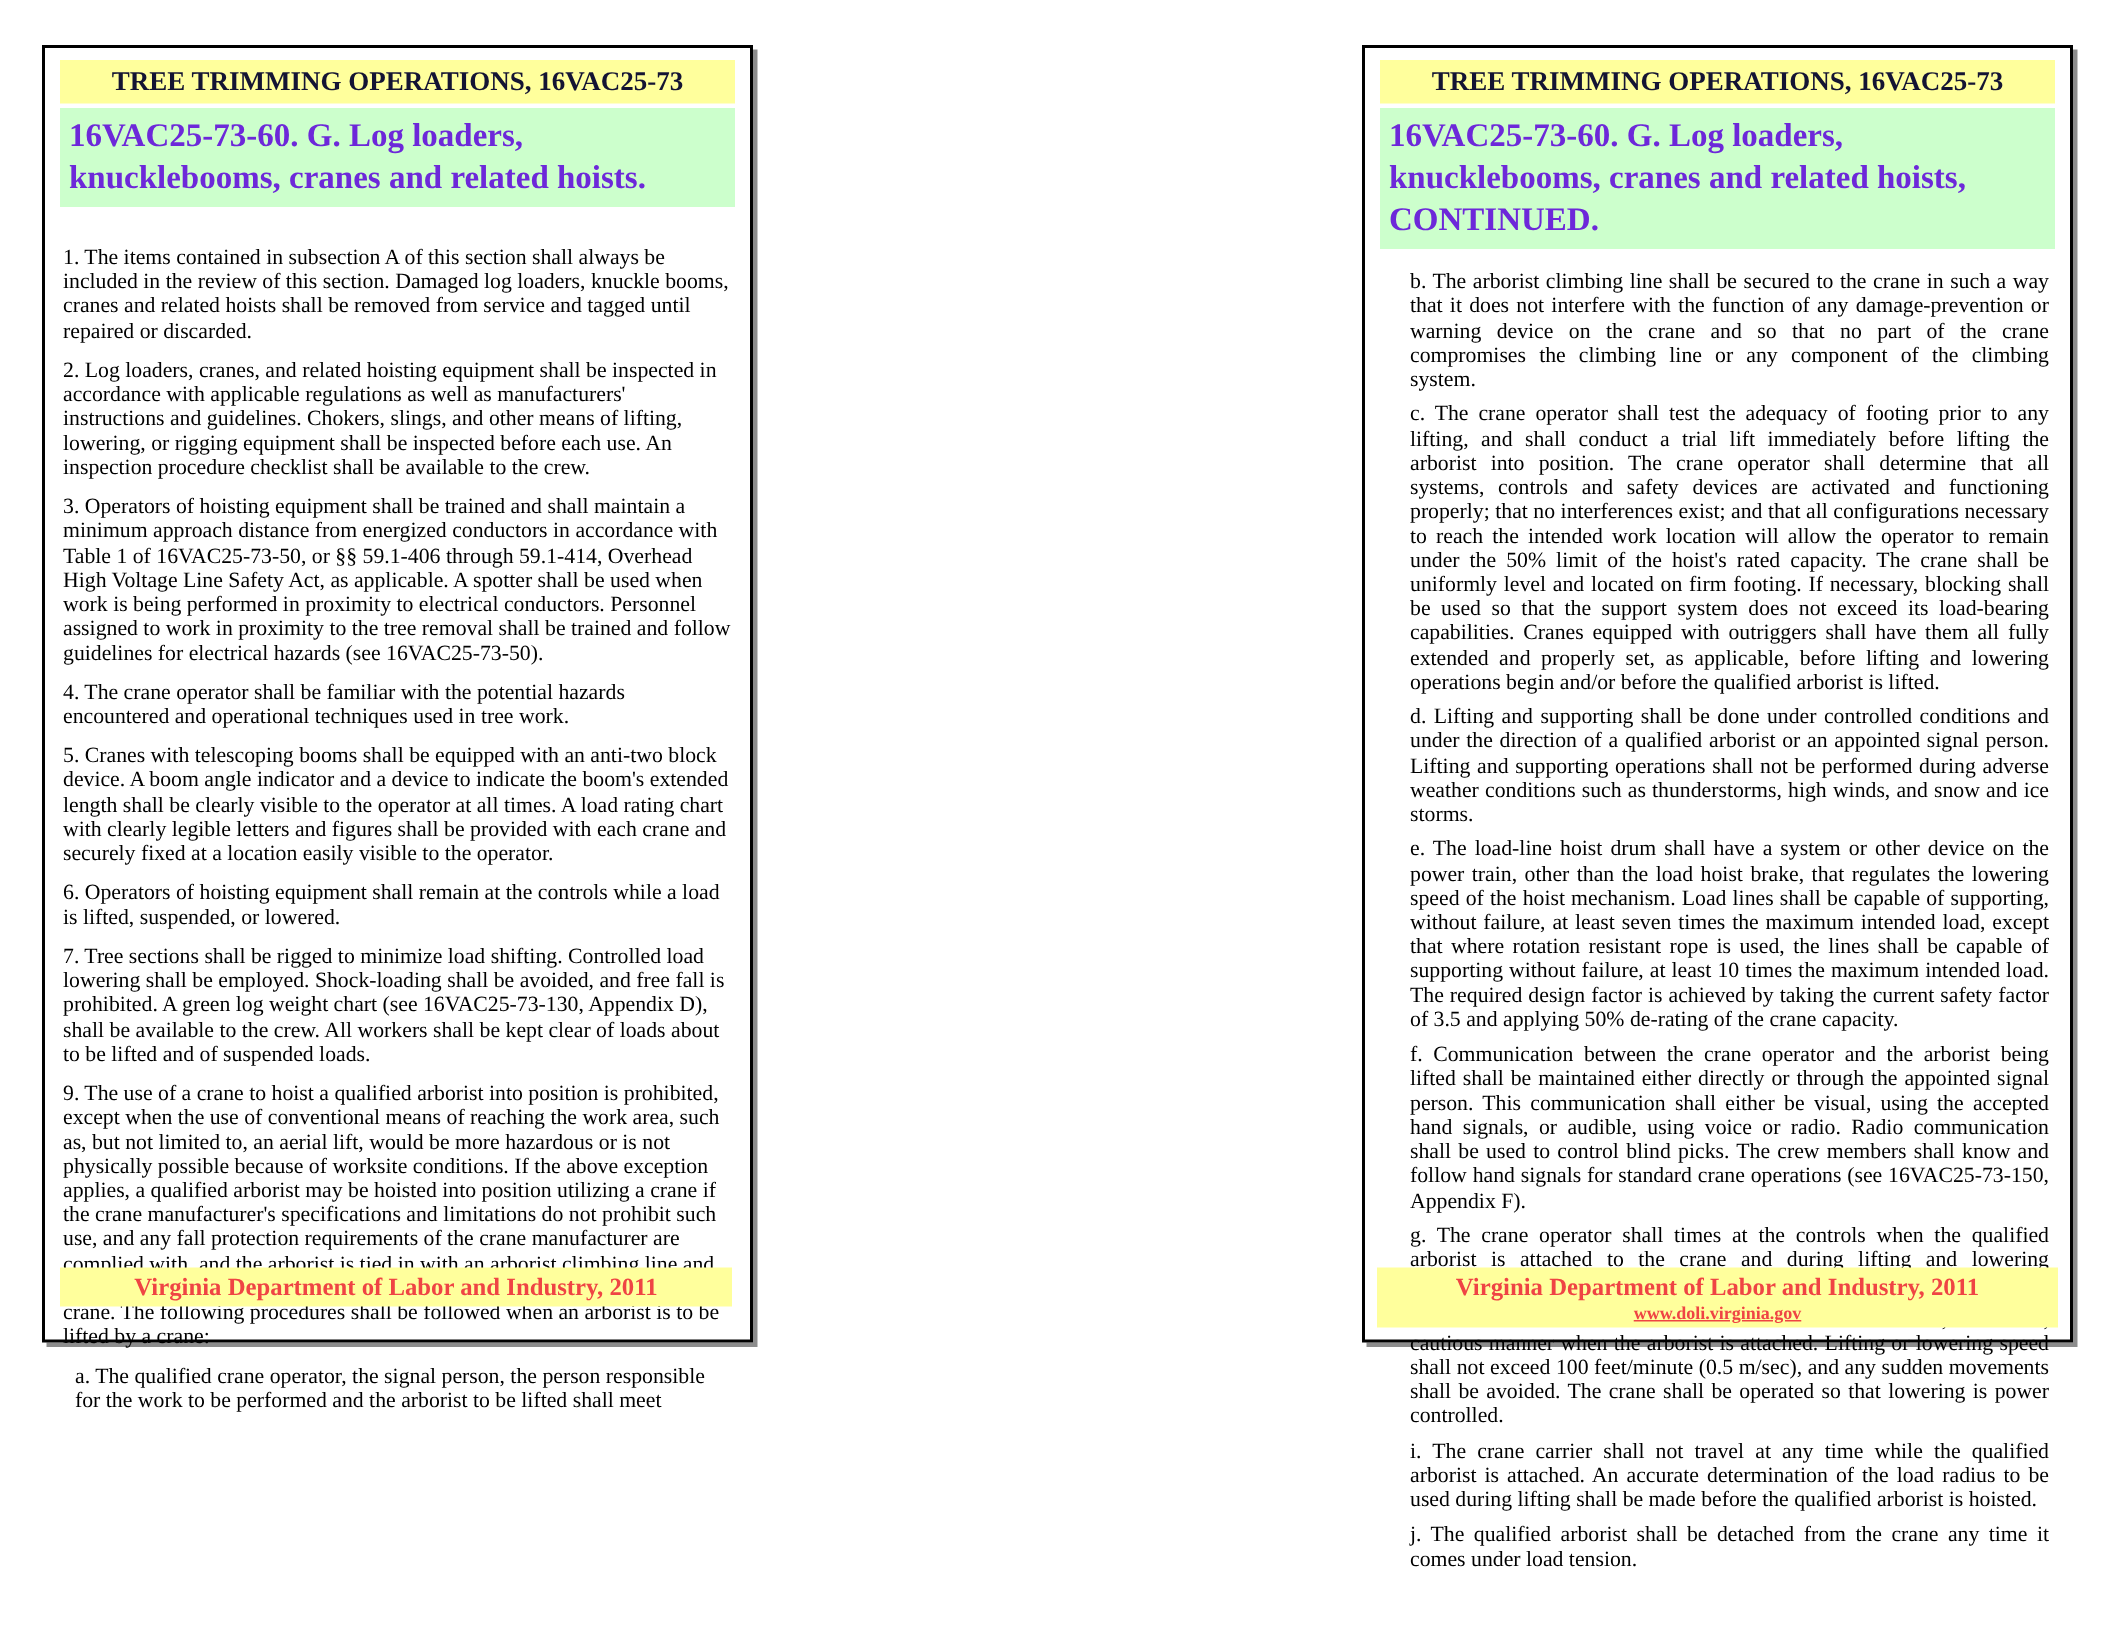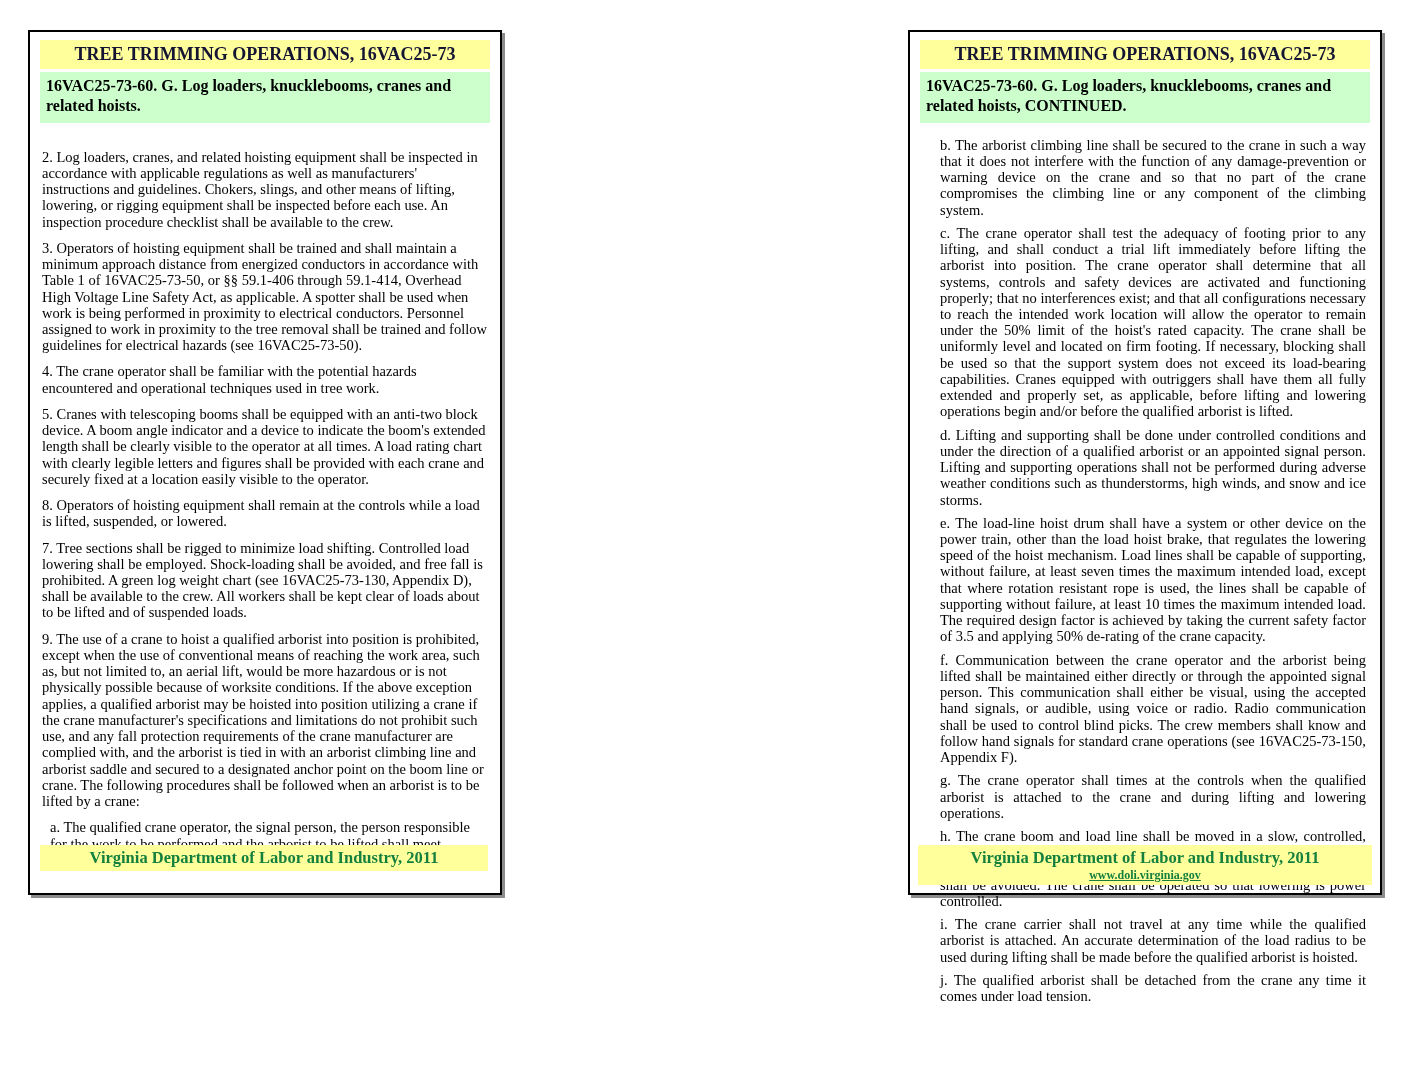--- a/index.html
+++ b/index.html
@@ -36,23 +36,23 @@
     font-weight: bold;
     font-size: 18px;
     line-height: 1.15;
     color: #141433;
     padding: 4px 2px;
   }
   .subtitle-bar {
     background: #ccffcc;
     margin-top: 3px;
     font-weight: bold;
-    font-size: 16px;
+    font-size: 22px;
     line-height: 1.28;
-    color: #000000;
+    color: #6d28d9;
     padding: 4px 6px 6px 6px;
   }
 
   .body-left {
     padding: 26px 2px 0 2px;
     font-size: 14.5px;
     line-height: 1.12;
     text-align: left;
   }
   .body-left p { margin: 0 0 10px 0; }
@@ -66,46 +66,47 @@
   }
   .body-right p { margin: 0 0 7px 0; }
 
   .footer-bar {
     position: absolute;
     background: #ffff9c;
     text-align: center;
     font-weight: bold;
     font-size: 16.5px;
     line-height: 1.2;
-    color: #15803d;
+    color: #ef4444;
     padding: 3px 2px;
   }
   .card.left .footer-bar {
     left: 10px; right: 12px; bottom: 22px;
   }
   .card.right .footer-bar {
     left: 8px; right: 8px; bottom: 8px;
   }
   .footer-bar .url { font-size: 12px; text-decoration: underline; }
 </style>
 </head>
 <body>
 
 <div class="canvas">
 
   <div class="card left">
     <div class="title-bar">TREE TRIMMING OPERATIONS, 16VAC25-73</div>
     <div class="subtitle-bar">16VAC25-73-60. G.  Log loaders, knucklebooms, cranes and related hoists.</div>
 
     <div class="body-left">
+      <p>1. The items contained in subsection A of this section shall always be included in the review of this section. Damaged log loaders, knuckle booms, cranes and related hoists shall be removed from service and tagged until repaired or discarded.</p>
       <p>2. Log loaders, cranes, and related hoisting equipment shall be inspected in accordance with applicable regulations as well as manufacturers' instructions and guidelines. Chokers, slings, and other means of lifting, lowering, or rigging equipment shall be inspected before each use. An inspection procedure checklist shall be available to the crew.</p>
       <p>3. Operators of hoisting equipment shall be trained and shall maintain a minimum approach distance from energized conductors in accordance with Table 1 of 16VAC25-73-50, or §§ 59.1-406 through 59.1-414, Overhead High Voltage Line Safety Act, as applicable. A spotter shall be used when work is being performed in proximity to electrical conductors. Personnel assigned to work in proximity to the tree removal shall be trained and follow guidelines for electrical hazards (see 16VAC25-73-50).</p>
       <p>4. The crane operator shall be familiar with the potential hazards encountered and operational techniques used in tree work.</p>
       <p>5. Cranes with telescoping booms shall be equipped with an anti-two block device. A boom angle indicator and a device to indicate the boom's extended length shall be clearly visible to the operator at all times. A load rating chart with clearly legible letters and figures shall be provided with each crane and securely fixed at a location easily visible to the operator.</p>
-      <p>8. Operators of hoisting equipment shall remain at the controls while a load is lifted, suspended, or lowered.</p>
+      <p>6. Operators of hoisting equipment shall remain at the controls while a load is lifted, suspended, or lowered.</p>
       <p>7. Tree sections shall be rigged to minimize load shifting. Controlled load lowering shall be employed. Shock-loading shall be avoided, and free fall is prohibited. A green log weight chart (see 16VAC25-73-130, Appendix D), shall be available to the crew. All workers shall be kept clear of loads about to be lifted and of suspended loads.</p>
       <p>9. The use of a crane to hoist a qualified arborist into position is prohibited, except when the use of conventional means of reaching the work area, such as, but not limited to, an aerial lift, would be more hazardous or is not physically possible because of worksite conditions. If the above exception applies, a qualified arborist may be hoisted into position utilizing a crane if the crane manufacturer's specifications and limitations do not prohibit such use, and any fall protection requirements of the crane manufacturer are complied with, and the arborist is tied in with an arborist climbing line and arborist saddle and secured to a designated anchor point on the boom line or crane. The following procedures shall be followed when an arborist is to be lifted by a crane:</p>
       <p class="sub">a. The qualified crane operator, the signal person, the person responsible for the work to be performed and the arborist to be lifted shall meet</p>
     </div>
 
     <div class="footer-bar">
       <div>Virginia Department of Labor and Industry, 2011</div>
     </div>
   </div>
 

